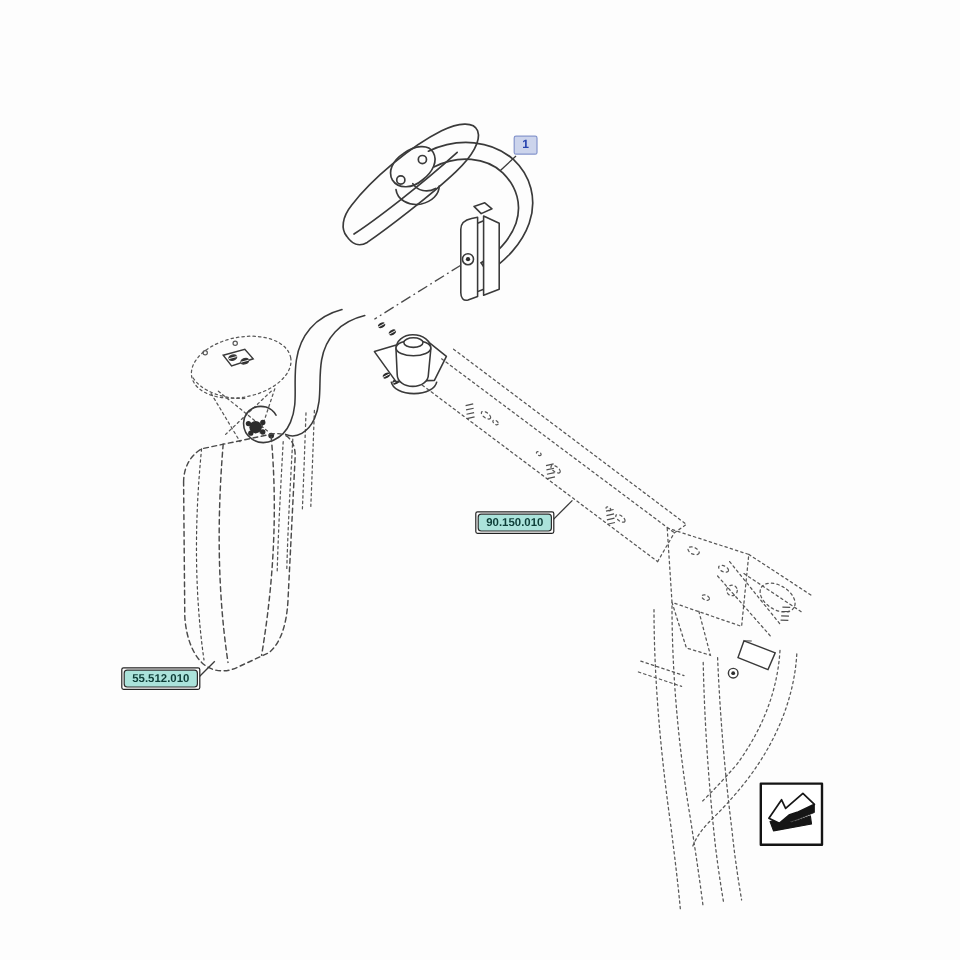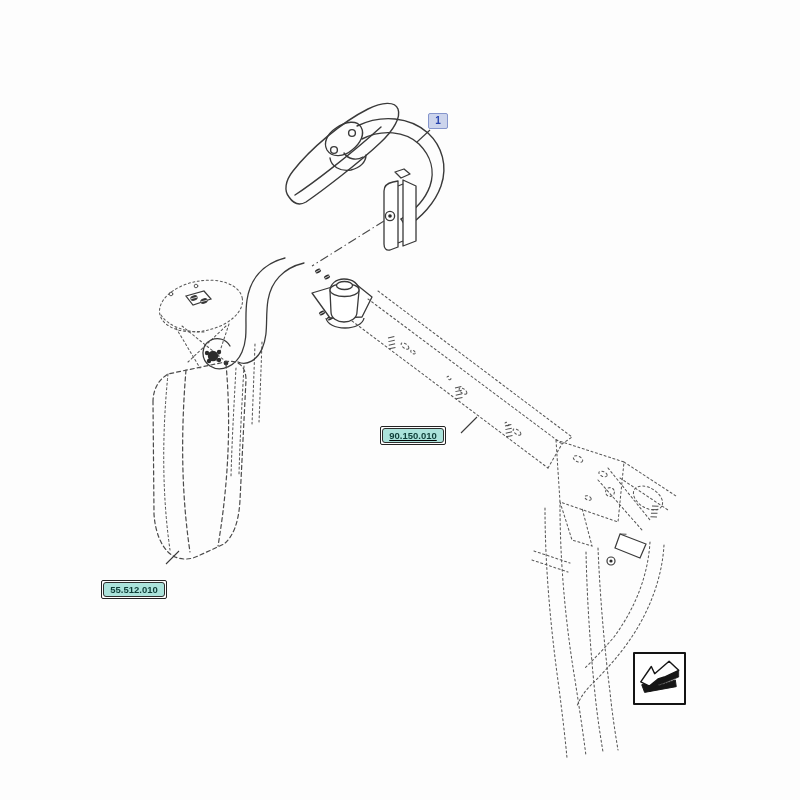--- a/index.html
+++ b/index.html
@@ -23,22 +23,22 @@
     position:absolute;width:62px;height:15px;
     background:#ffffff;border:1.5px solid #232323;border-radius:2px;
     padding:1px;cursor:pointer;
   }
   .ref-inner{
     width:100%;height:100%;box-sizing:border-box;
     background:#abe3db;border:1px solid #2e2e2e;border-radius:3px;
     color:#0e3e38;font-size:9.5px;font-weight:bold;line-height:13px;text-align:center;
     letter-spacing:0px;white-space:nowrap;
   }
-  .ref-90{left:380px;top:426px;text-decoration:underline;}
-  .ref-55{left:101px;top:556px;margin-top:24px;}
+  .ref-90{left:396px;top:426px;}
+  .ref-55{left:101px;top:556px;}
   
   .nav-icon{
     position:absolute;left:633px;top:652px;width:53px;height:53px;
     background:#ffffff;border:2.5px solid #141414;border-radius:1px;
     box-sizing:border-box;cursor:pointer;
   }
 </style>
 </head>
 <body>
 

